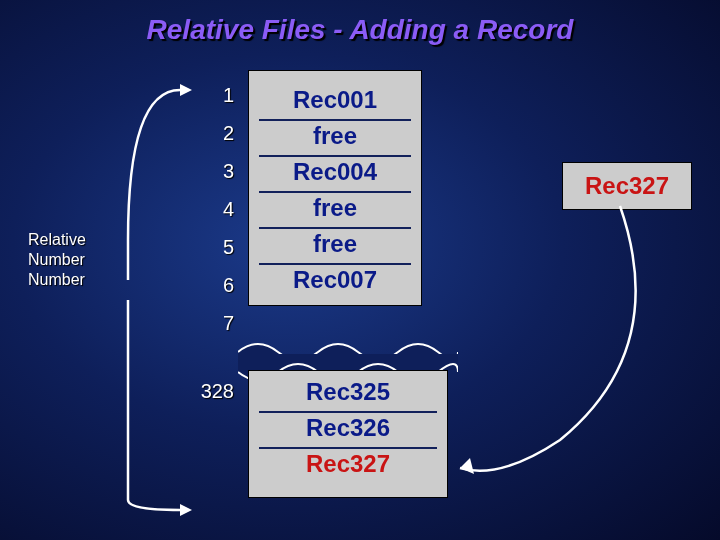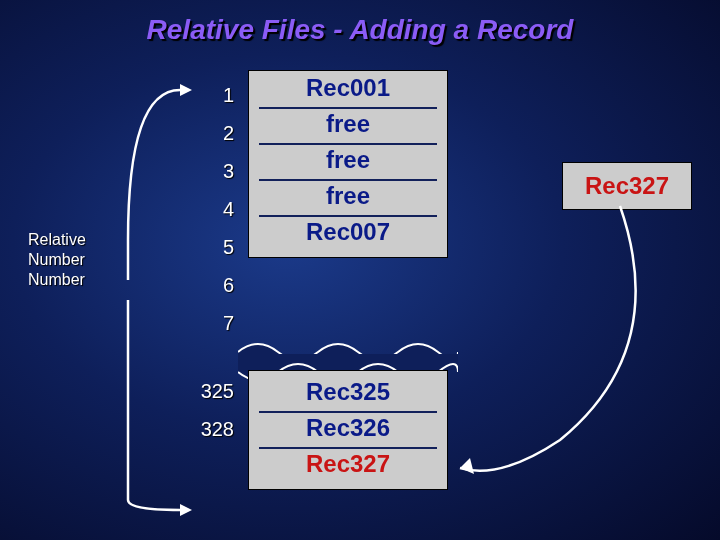--- a/index.html
+++ b/index.html
@@ -42,24 +42,24 @@
     color: #fff;
     font-size: 20px;
     text-shadow: 1px 1px 1px #000;
   }
   .index-col div { height: 38px; line-height: 38px; }
   .gap { height: 30px !important; }
   .table-box {
     position: absolute;
     left: 248px;
     top: 70px;
-    width: 200px;
+    width: 174px;
     background: #cccccc;
     border: 1px solid #000;
-    padding: 2px 0 4px 0;
+    padding: 14px 0 4px 0;
   }
   .row {
     height: 36px;
     line-height: 30px;
     border-bottom: 2px solid #12205a;
     margin: 0 10px;
     text-align: center;
     font-size: 24px;
     font-weight: bold;
     color: #0a1a88;
@@ -91,21 +91,21 @@
     position: absolute;
     pointer-events: none;
   }
   .bottom-table {
     position: absolute;
     left: 248px;
     top: 370px;
     width: 200px;
     background: #cccccc;
     border: 1px solid #000;
-    padding: 6px 0 4px 0;
+    padding: 6px 0 12px 0;
   }
   .row-red { color: #c91414; }
 </style>
 </head>
 <body>
 
 <div class="title">Relative Files - Adding a Record</div>
 
 <div class="label">
   <span>Relative</span><br>
@@ -122,27 +122,27 @@
 
 <div class="index-col">
   <div>1</div>
   <div>2</div>
   <div>3</div>
   <div>4</div>
   <div>5</div>
   <div>6</div>
   <div>7</div>
   <div class="gap"></div>
-  <div>325</div>
   <div>328</div>
 </div>
 
 <div class="table-box">
   <div class="row">Rec001</div>
   <div class="row">free</div>
+  <div class="row">Rec004</div>
   <div class="row">free</div>
   <div class="row">free</div>
   <div class="row">Rec007</div>
 </div>
 
 <div class="tear" style="top:334px">
   <svg width="220" height="36">
     <path d="M0 18 Q 20 2 40 18 T 80 18 T 120 18 T 160 18 T 200 18 T 220 18 L220 36 L0 36 Z" fill="#0e1f5a"></path>
     <path d="M0 18 Q 20 2 40 18 T 80 18 T 120 18 T 160 18 T 200 18 T 220 18" stroke="#fff" stroke-width="2" fill="none"></path>
   </svg>

